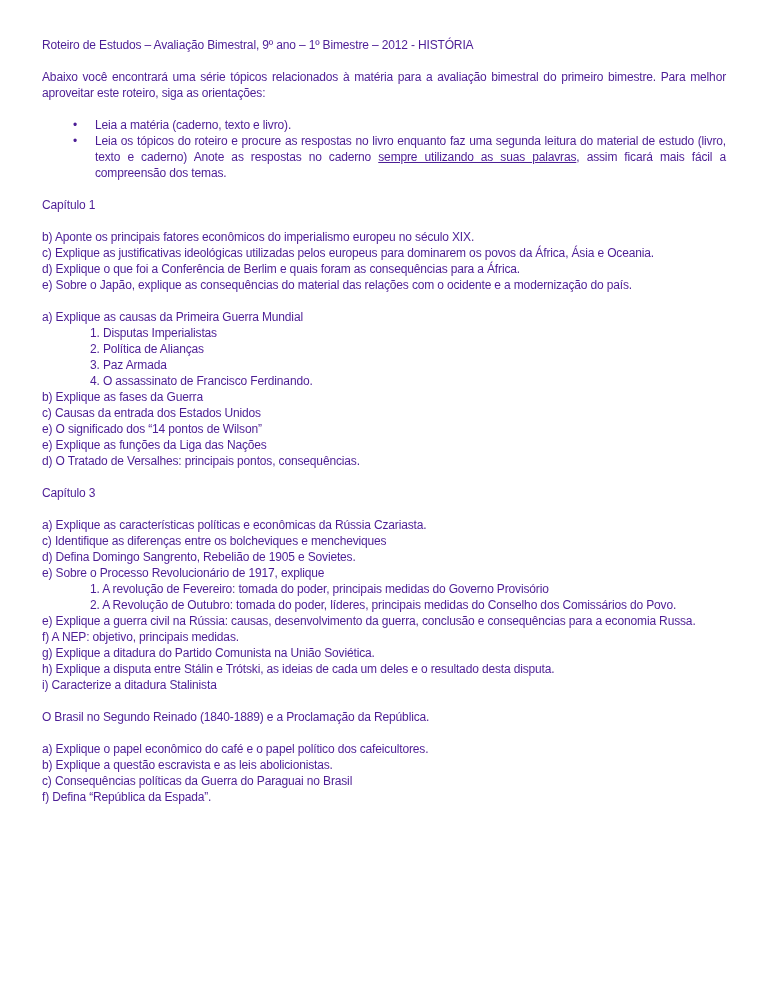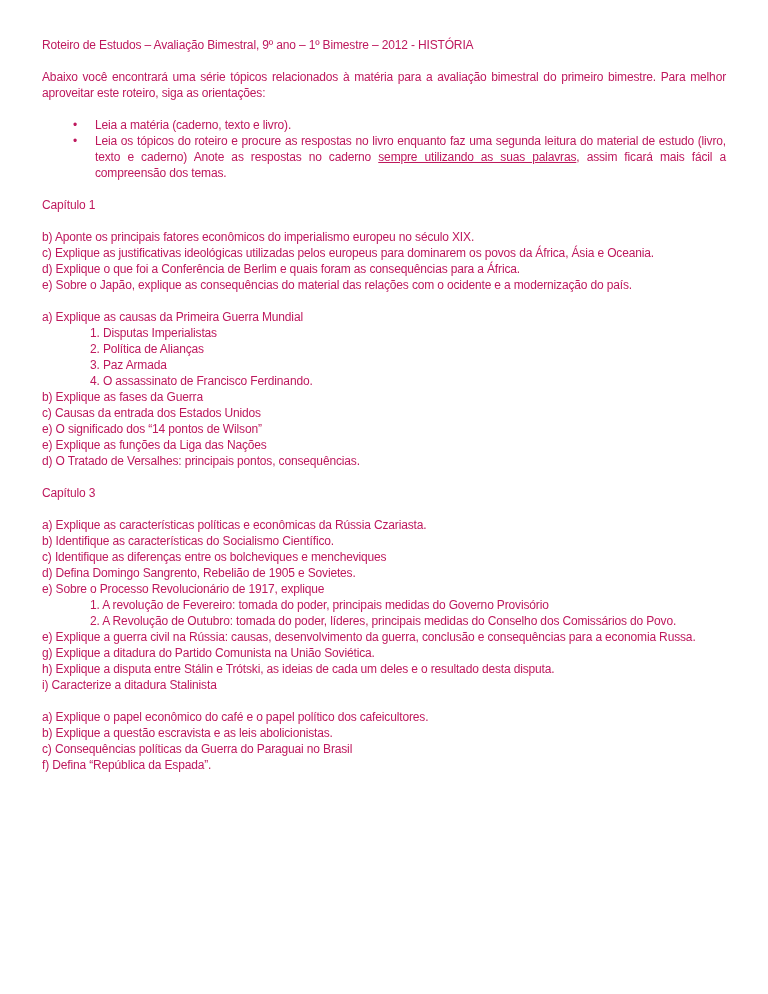--- a/index.html
+++ b/index.html
@@ -10,21 +10,21 @@
   .page {
     width: 768px;
     min-height: 994px;
     box-sizing: border-box;
     padding: 37px 42px 40px 42px;
     background: #ffffff;
     font-family: "Liberation Sans", sans-serif;
     font-size: 12px;
     line-height: 16px;
     letter-spacing: -0.15px;
-    color: #be185d;
+    color: #4c1d95;
   }
   p { margin: 0; }
   .blk { margin-bottom: 16px; }          
   .ln { white-space: nowrap; }           
   .just { text-align: justify; }         
   .sub { padding-left: 48px; }           
   .indent-first { text-indent: 48px; }   
   ul.orientations {
     list-style: none;
     margin: 0 0 16px 0;
@@ -78,32 +78,33 @@
     <p class="ln">b) Explique as fases da Guerra</p>
     <p class="ln">c) Causas da entrada dos Estados Unidos</p>
     <p class="ln">e) O significado dos “14 pontos de Wilson”</p>
     <p class="ln">e) Explique as funções da Liga das Nações</p>
     <p class="ln">d) O Tratado de Versalhes: principais pontos, consequências.</p>
   </div>
 
   <p class="ln blk">Capítulo 3</p>
   <div class="blk">
     <p class="ln">a) Explique as características políticas e econômicas da Rússia Czariasta.</p>
-    <p class="ln">b) Identifique as características do Socialismo Científico.</p>
     <p class="ln">c) Identifique as diferenças entre os bolcheviques e mencheviques</p>
     <p class="ln">d) Defina Domingo Sangrento, Rebelião de 1905 e Sovietes.</p>
     <p class="ln">e) Sobre o Processo Revolucionário de 1917, explique</p>
     <p class="ln sub">1. A revolução de Fevereiro: tomada do poder, principais medidas do Governo Provisório</p>
     <p class="just indent-first">2. A Revolução de Outubro: tomada do poder, líderes, principais medidas do Conselho dos Comissários do Povo.</p>
     <p class="just">e) Explique a guerra civil na Rússia: causas, desenvolvimento da guerra, conclusão e consequências para a economia Russa.</p>
+    <p class="ln">f) A NEP: objetivo, principais medidas.</p>
     <p class="ln">g) Explique a ditadura do Partido Comunista na União Soviética.</p>
     <p class="ln">h) Explique a disputa entre Stálin e Trótski, as ideias de cada um deles e o resultado desta disputa.</p>
     <p class="ln">i) Caracterize a ditadura Stalinista</p>
   </div>
 
+  <p class="ln blk">O Brasil no Segundo Reinado (1840-1889) e a Proclamação da República.</p>
   <div>
     <p class="ln">a) Explique o papel econômico do café e o papel político dos cafeicultores.</p>
     <p class="ln">b) Explique a questão escravista e as leis abolicionistas.</p>
     <p class="ln">c) Consequências políticas da Guerra do Paraguai no Brasil</p>
     <p class="ln">f) Defina “República da Espada”.</p>
   </div>
 
 </div>
 
 </body></html>

